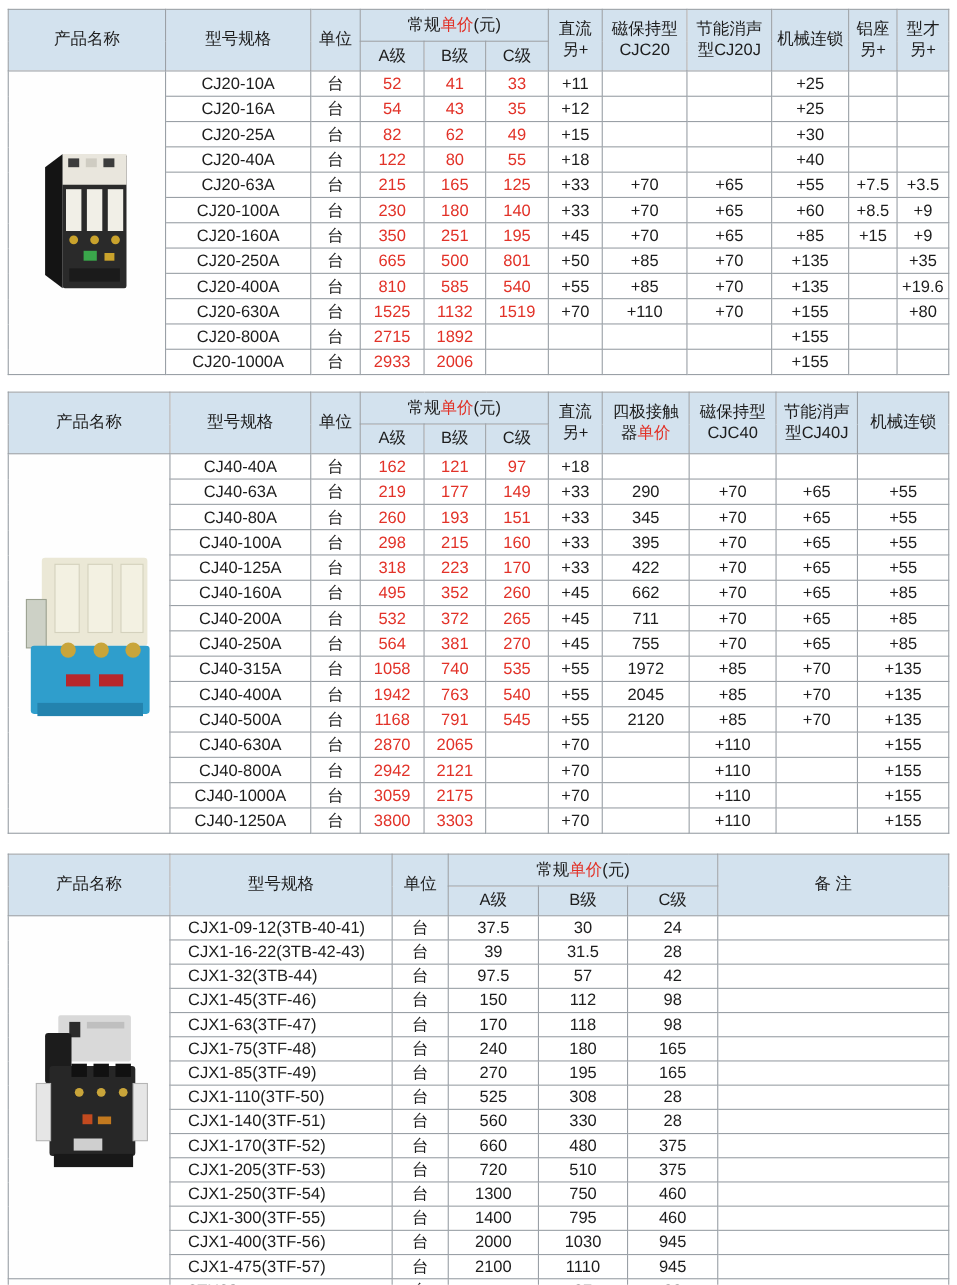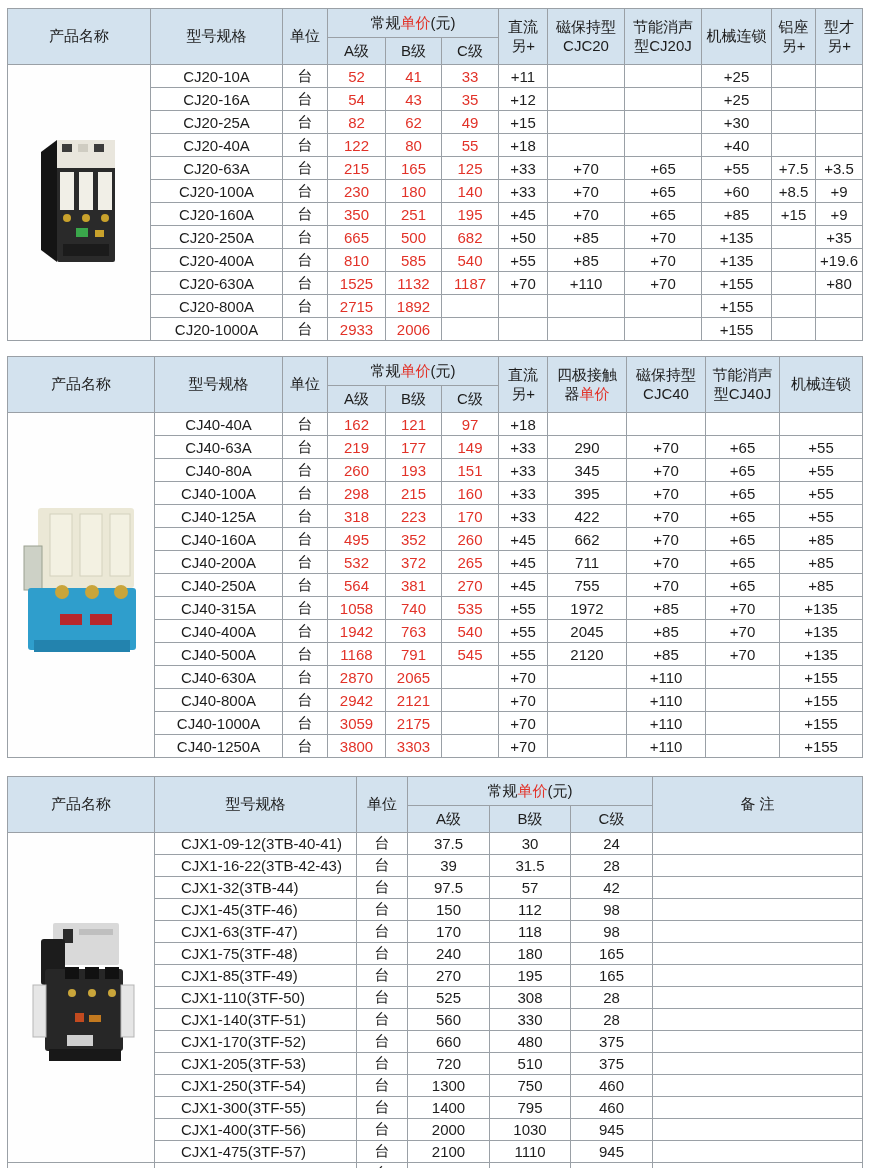--- a/index.html
+++ b/index.html
@@ -18,21 +18,21 @@
   }
   .price-table thead th{background:#d3e2ee;line-height:1.25;}
   .t1{margin-top:8px;}
   .t2{margin-top:15px;}
   .t3{margin-top:18px;}
   .hrow1 th{height:28px;}
   .hrow2 th{height:26px;}
   .t1 tbody td,.t2 tbody td{height:22px;}
   .t3 tbody td{height:21px;}
   .red{color:#e23228;}
-  td.model-left{text-align:left;padding-left:26px;}
+  td.model-left{text-align:left;padding-left:16px;}
   td.photo-cell{background:#fefefe;}
 </style>
 </head>
 <body>
 
 <div id="tbl-0" class="tbl-slot">
     <table class="price-table t1">
       <colgroup>
         <col style="width: 143px;">
         <col style="width: 132px;">
@@ -190,21 +190,21 @@
           <td>+65</td>
           <td>+85</td>
           <td>+15</td>
           <td>+9</td>
         </tr>
         <tr>
           <td>CJ20-250A</td>
           <td>台</td>
           <td class="red">665</td>
           <td class="red">500</td>
-          <td class="red">682</td>
+          <td class="red">801</td>
           <td>+50</td>
           <td>+85</td>
           <td>+70</td>
           <td>+135</td>
           <td></td>
           <td>+35</td>
         </tr>
         <tr>
           <td>CJ20-400A</td>
           <td>台</td>
@@ -216,21 +216,21 @@
           <td>+70</td>
           <td>+135</td>
           <td></td>
           <td>+19.6</td>
         </tr>
         <tr>
           <td>CJ20-630A</td>
           <td>台</td>
           <td class="red">1525</td>
           <td class="red">1132</td>
-          <td class="red">1187</td>
+          <td class="red">1519</td>
           <td>+70</td>
           <td>+110</td>
           <td>+70</td>
           <td>+155</td>
           <td></td>
           <td>+80</td>
         </tr>
         <tr>
           <td>CJ20-800A</td>
           <td>台</td>

